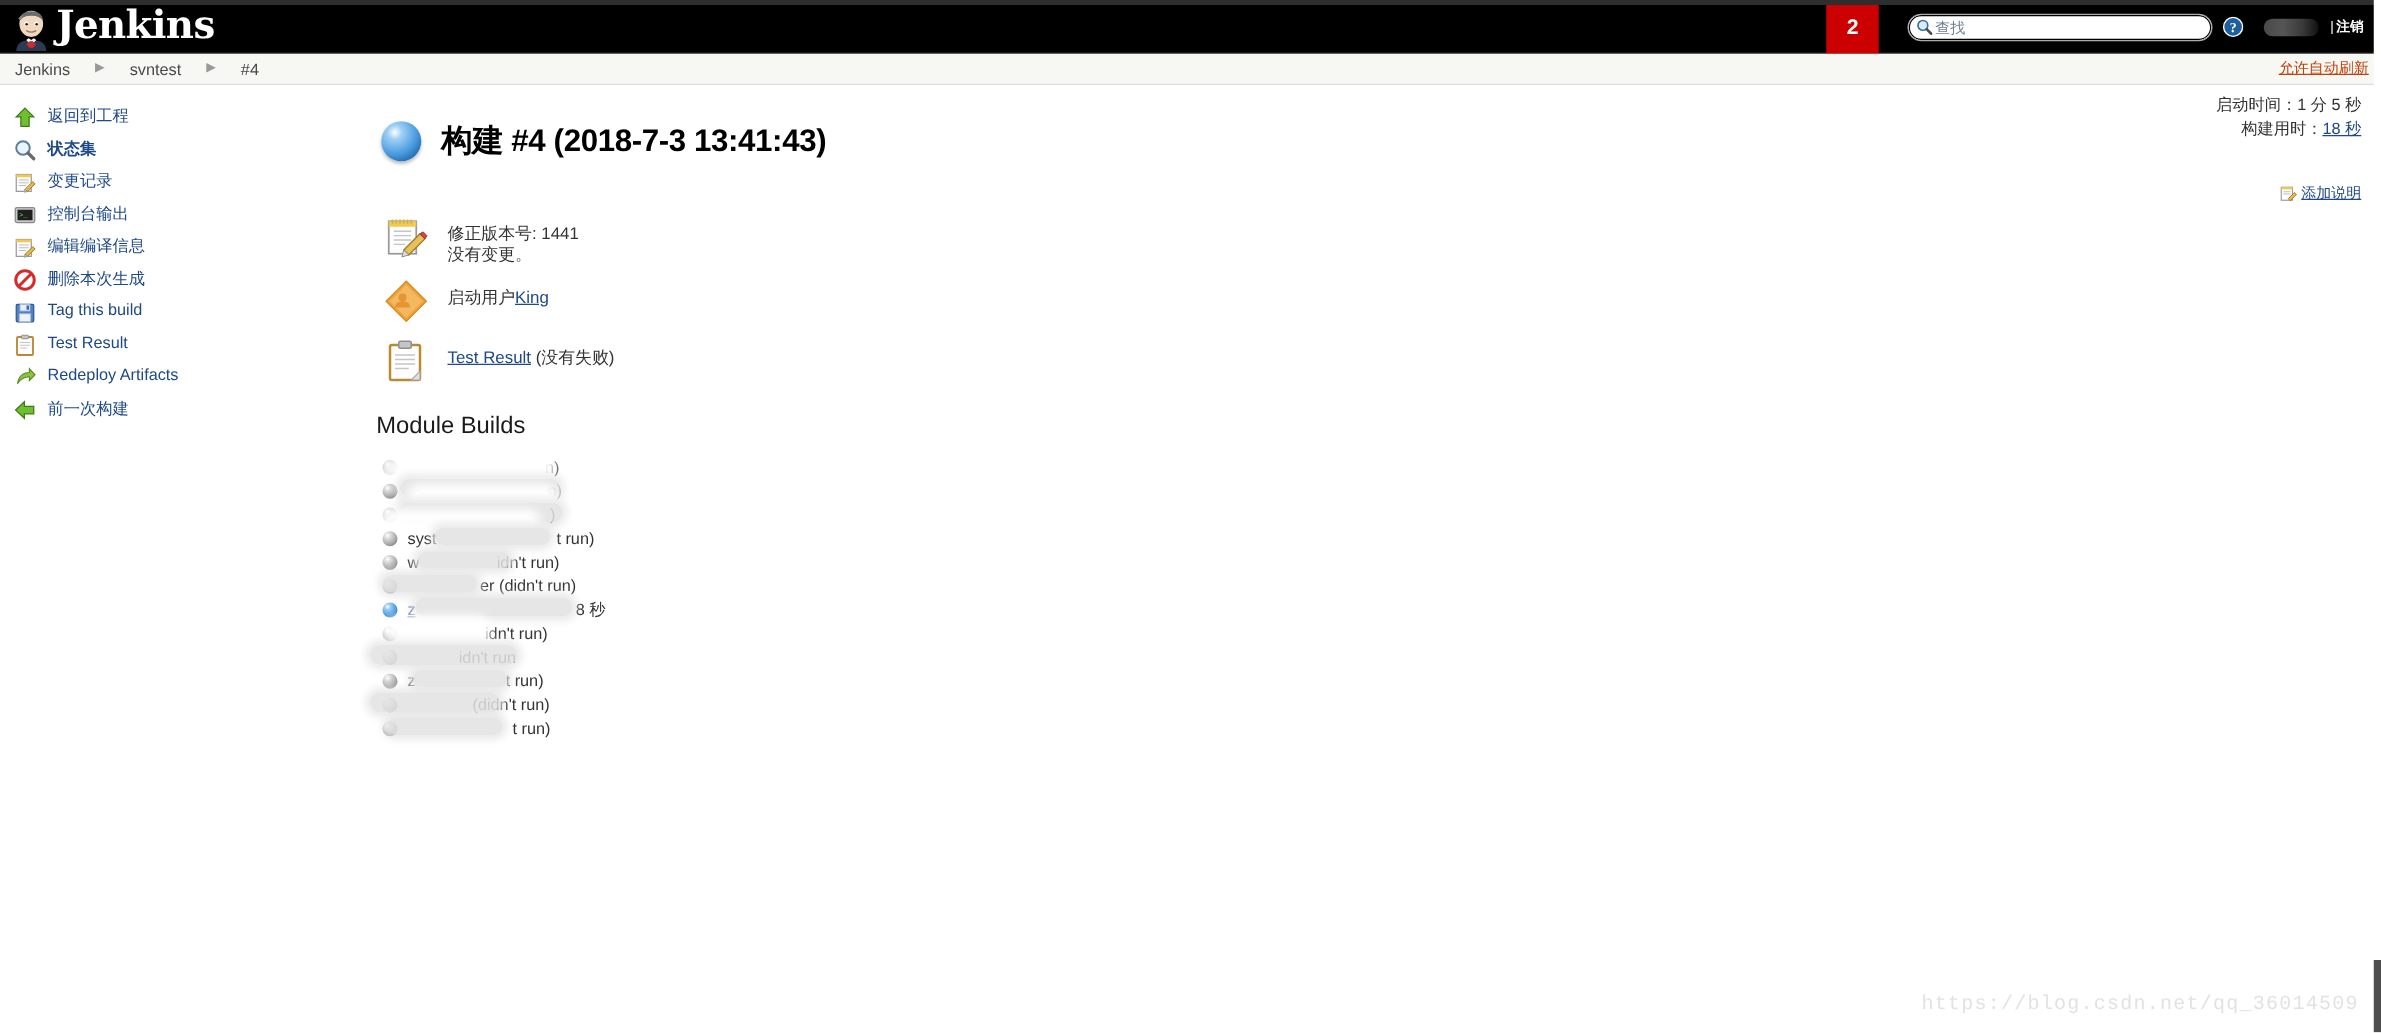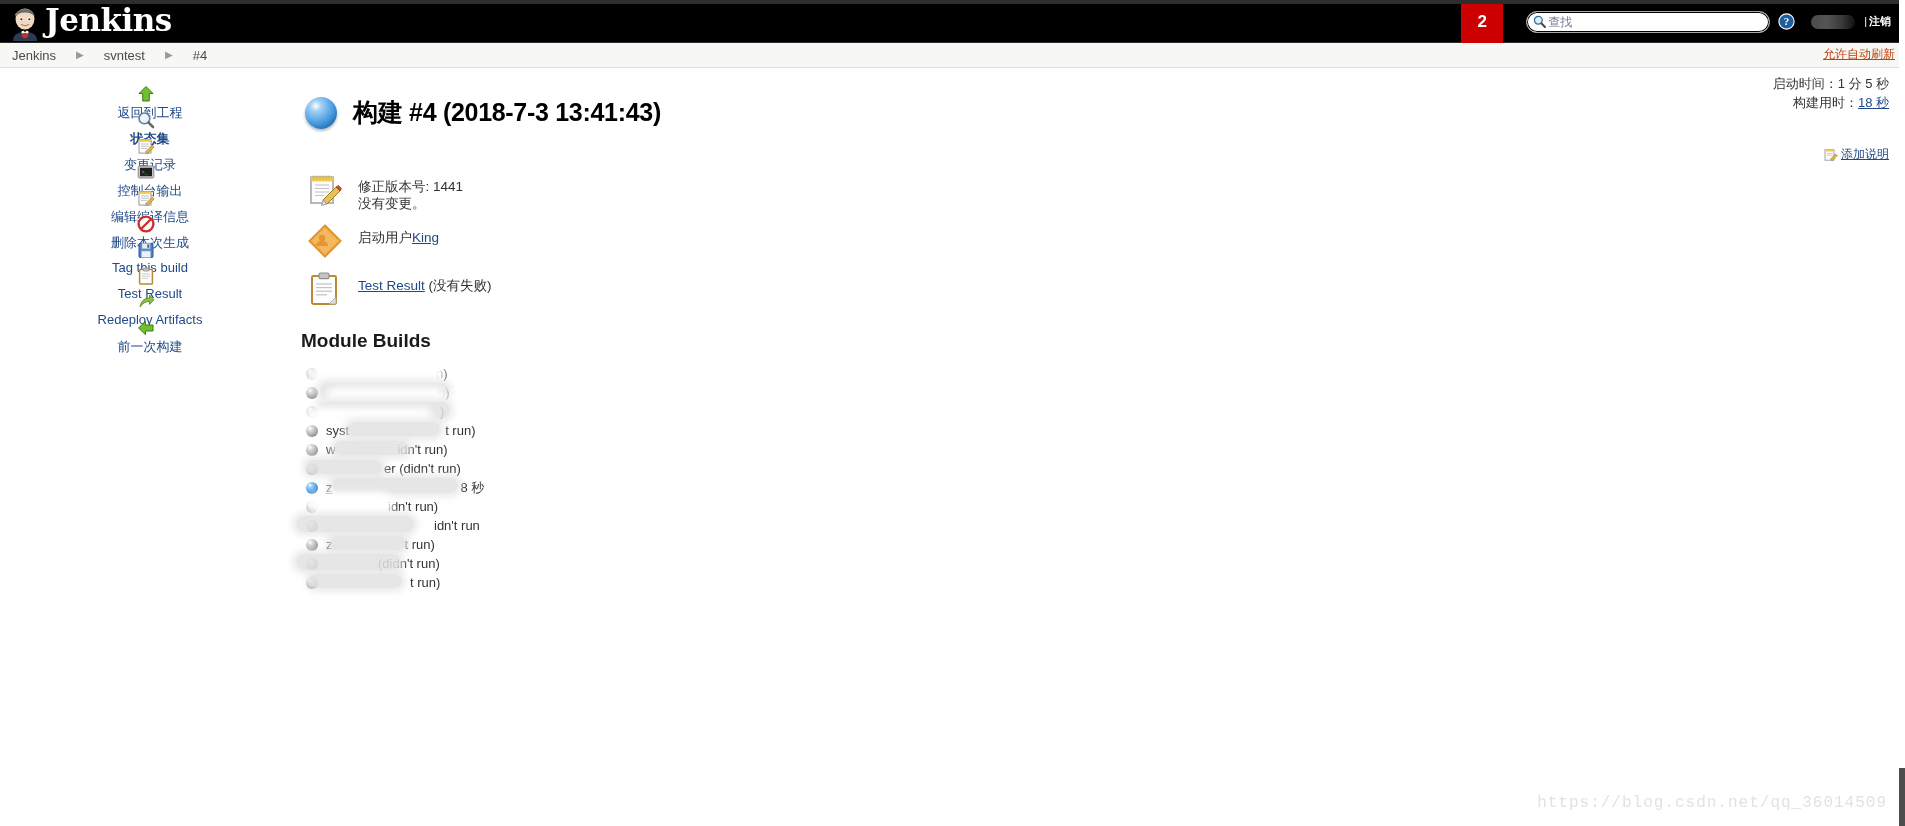--- a/index.html
+++ b/index.html
@@ -169,25 +169,24 @@
     display: flex;
     align-items: flex-start;
   }
   .sidebar {
     width: 300px;
     flex: 0 0 300px;
     padding-top: 16px;
   }
   .side-item {
     display: flex;
-    align-items: center;
     height: 26px;
+    padding-left: 10px;
     text-decoration: none;
     cursor: pointer;
-    flex-direction: column;
   }
   .side-icon {
     width: 20px;
     height: 20px;
     flex: 0 0 20px;
     margin-right: 8px;
     display: flex;
     align-items: center;
     justify-content: center;
   }
@@ -272,21 +271,21 @@
     font-size: 13.5px;
     color: #333333;
     line-height: 17px;
     padding-top: 7px;
   }
   .info-text a { color: #204a87; text-decoration: underline; }
   .info-text .line2 { display: block; }
 
   h2.section {
     font-size: 19px;
-    font-weight: bold;
+    font-weight: normal;
     color: #1a1a1a;
     margin: 22px 0 12px 1px;
   }
 
   
   .module-list { margin-left: 6px; }
   .module-row {
     display: flex;
     align-items: center;
     height: 19px;
@@ -697,21 +696,21 @@
         <div class="module-row">
           <span class="ball-sm grey"></span>
           <span class="mod-name"></span>
           <span class="mod-suffix" style="margin-left:62px">idn't run)</span>
           <span class="smear" style="left:6px; top:0px; width:76px; height:15px;"></span>
         </div>
 
         <div class="module-row">
           <span class="ball-sm grey"></span>
           <span class="mod-name"></span>
-          <span class="mod-suffix" style="margin-left:108px">idn't run</span>
+          <span class="mod-suffix" style="margin-left:41px">idn't run</span>
           <span class="smear grey" style="left:-10px; top:0px; width:118px; height:16px;"></span>
         </div>
 
         <div class="module-row">
           <span class="ball-sm grey"></span>
           <span class="mod-name">z</span>
           <span class="mod-suffix" style="margin-left:72px">t run)</span>
           <span class="smear grey" style="left:24px; top:1px; width:76px; height:14px;"></span>
         </div>
 

